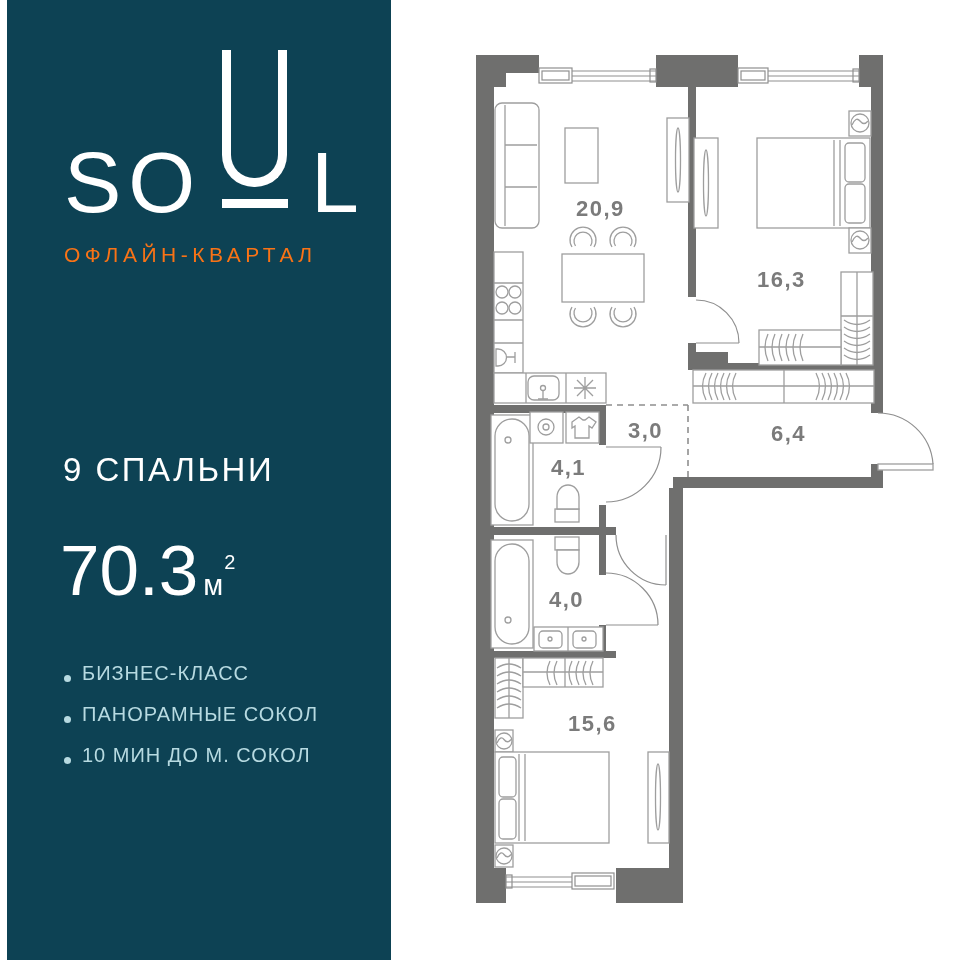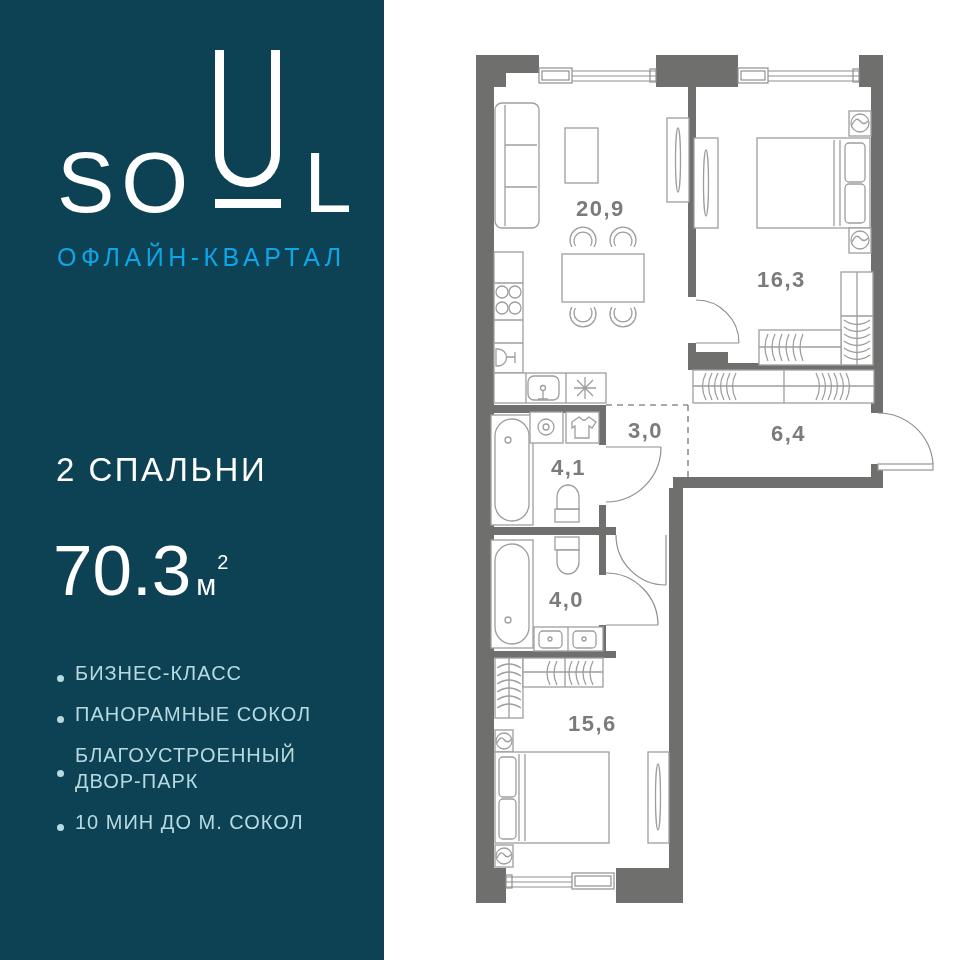--- a/index.html
+++ b/index.html
@@ -1,29 +1,29 @@
 <!DOCTYPE html>
 <html><head>
 <meta charset="utf-8">
 <style>
   html,body{margin:0;padding:0;background:#ffffff;}
   *{box-sizing:border-box;}
   .stage{position:relative;width:960px;height:960px;overflow:hidden;background:#ffffff;
          font-family:"Liberation Sans", sans-serif;}
   
-  .panel{position:absolute;left:0;top:0;width:384px;height:960px;background:#0d4254;}
+  .panel{position:absolute;left:7px;top:0;width:384px;height:960px;background:#0d4254;}
   .logo-row{position:absolute;left:57px;top:50px;width:320px;height:163px;}
   .logo-so{position:absolute;left:0;bottom:0;font-size:86px;line-height:62px;
            letter-spacing:7px;color:#ffffff;font-weight:400;}
   .logo-u{position:absolute;left:158px;bottom:26px;width:65px;height:137px;
           border:9px solid #ffffff;border-top:0;border-radius:0 0 32px 32px;}
   .logo-underline{position:absolute;left:158px;bottom:5px;width:66px;height:9px;background:#ffffff;}
   .logo-l{position:absolute;left:247px;bottom:0;font-size:86px;line-height:62px;color:#ffffff;font-weight:400;}
-  .subtitle{position:absolute;left:57px;top:243px;font-size:25px;letter-spacing:4.5px;
-            color:#0ea5e9;font-weight:500;white-space:nowrap;}
+  .subtitle{position:absolute;left:57px;top:243px;font-size:21px;letter-spacing:4.5px;
+            color:#f97316;font-weight:500;white-space:nowrap;}
   .bedrooms{position:absolute;left:56px;top:451px;font-size:33px;letter-spacing:2.5px;
             color:#ffffff;font-weight:400;white-space:nowrap;}
   .area{position:absolute;left:53px;top:496px;color:#ffffff;font-size:71px;font-weight:400;line-height:1;margin-top:39px;}
   .area .unit{font-size:29px;margin-left:5px;letter-spacing:1px;}
   .area sup{font-size:20px;vertical-align:26px;line-height:0;}
   .features{position:absolute;left:57px;top:660px;width:272px;margin:0;padding:0;list-style:none;}
   .features li{display:flex;align-items:center;margin:0 0 15px 0;font-size:20px;line-height:26px;
                letter-spacing:1px;color:#b7dae1;font-weight:400;}
   .features .dot{width:7px;height:7px;border-radius:50%;background:#b7dae1;margin:10px 11px 0 0;flex:none;}
   
@@ -45,40 +45,36 @@
 
   <div class="panel">
     <div class="logo-row">
       <span class="logo-so">SO</span>
       <span class="logo-u" aria-label="U"></span>
       <span class="logo-underline"></span>
       <span class="logo-l">L</span>
     </div>
     <div class="subtitle">ОФЛАЙН-КВАРТАЛ</div>
 
-    <div class="bedrooms">2 СПАЛЬНИ</div>
+    <div class="bedrooms">9 СПАЛЬНИ</div>
     <div class="area">
       <span>70.3</span><span class="unit"><span>м</span><sup>2</sup></span>
     </div>
 
     <ul class="features">
       <li>
         <span class="dot"></span>
         <span>БИЗНЕС-КЛАСС</span>
       </li>
       <li>
         <span class="dot"></span>
         <span>ПАНОРАМНЫЕ СОКОЛ</span>
       </li>
       <li>
         <span class="dot"></span>
-        <span>БЛАГОУСТРОЕННЫЙ ДВОР-ПАРК</span>
-      </li>
-      <li>
-        <span class="dot"></span>
         <span>10 МИН ДО М. СОКОЛ</span>
       </li>
     </ul>
   </div>
 
   <div class="plan">
     <svg width="547" height="960" viewBox="413 0 547 960">
 
       <g>
         <rect class="wall" x="460" y="55" width="18" height="848"></rect>

